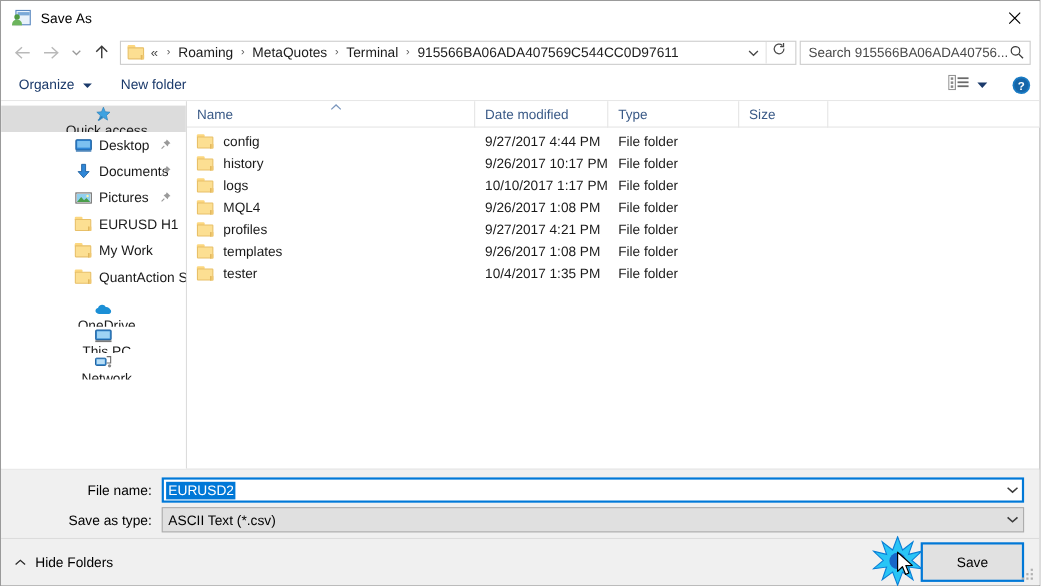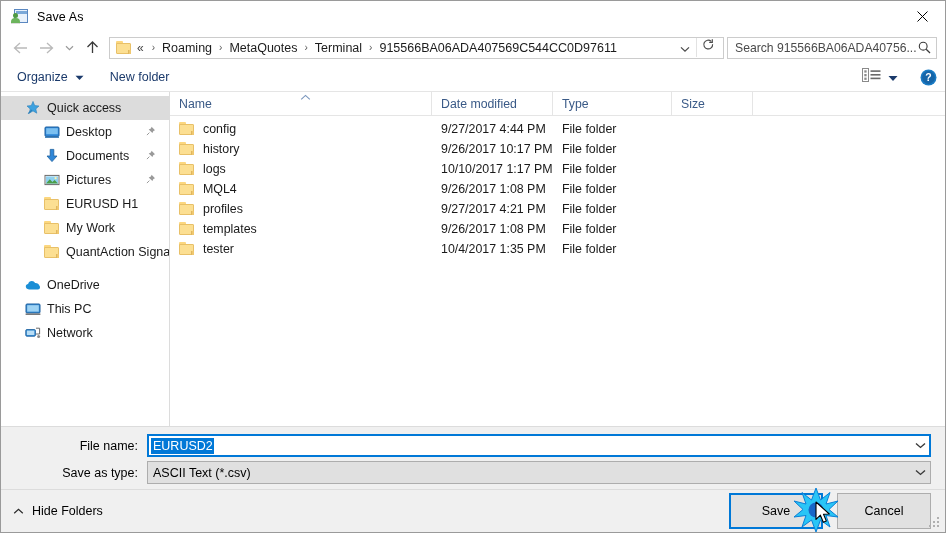--- a/index.html
+++ b/index.html
@@ -151,22 +151,22 @@
   }
   .nav-item.selected { background: #dcdcdc; }
   .nav-item .ico {
     width: 16px; height: 16px; flex: 0 0 16px;
     margin-right: 6px; position: relative;
   }
   .nav-item .lbl { overflow: hidden; }
   .nav-item .pin {
     position: absolute; right: 13px; top: 5px;
   }
-  .lvl0 { padding-left: 24px; }
-  .lvl1 { padding-left: 43px; align-items: center; }
+  .lvl0 { padding-left: 24px; flex-direction: column; }
+  .lvl1 { padding-left: 67px; align-items: center; }
   .group-gap { height: 9px; }
 
   
   .filelist { flex: 1 1 auto; display: flex; flex-direction: column; min-width: 0; }
   .col-header {
     height: 24px; flex: 0 0 24px; display: flex; align-items: center;
     border-bottom: 1px solid #e5e5e5; position: relative;
     background: #ffffff;
   }
   .col {
@@ -683,23 +683,20 @@
         <svg width="11" height="7" viewBox="0 0 11 7">
           <path d="M1.2 5.2 L5.5 1.4 L9.8 5.2" stroke="#2a2a2a" stroke-width="1.2" fill="none"></path>
         </svg>
       </span>
       <span>Hide Folders</span>
     </div>
     <div class="footer-spacer"></div>
     <div class="btn default">
       <span>Save</span>
     </div>
-    <div class="btn">
-      <span>Cancel</span>
-    </div>
 
     <div class="grip">
       <i style="left:8px;top:0;"></i>
       <i style="left:4px;top:4px;"></i>
         <i style="left:8px;top:4px;"></i>
       <i style="left:0px;top:8px;"></i>
         <i style="left:4px;top:8px;"></i>
         <i style="left:8px;top:8px;"></i>
     </div>
   </div>

